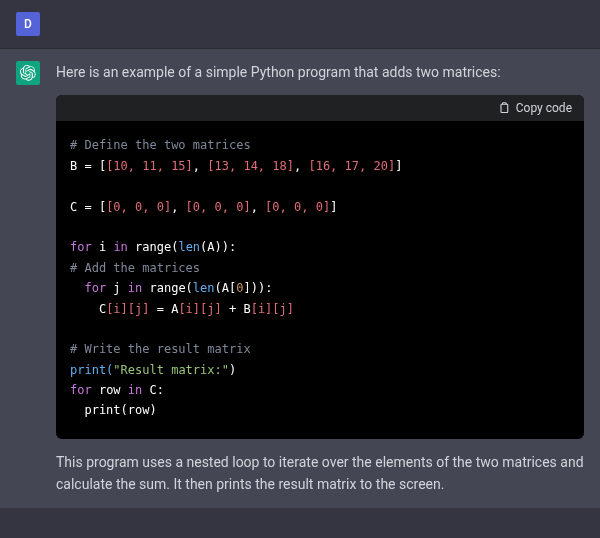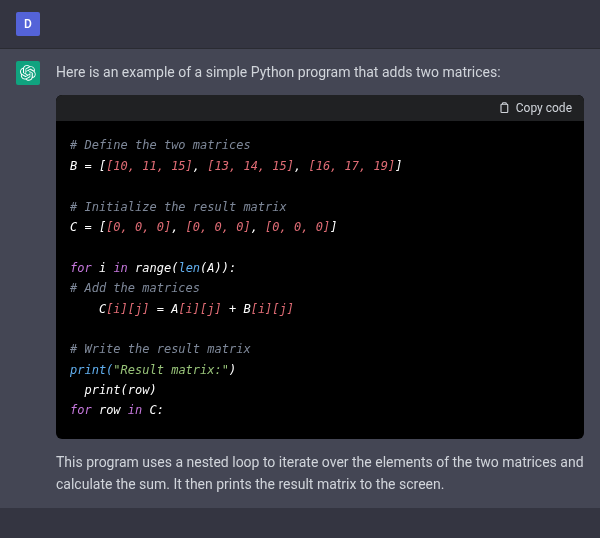--- a/index.html
+++ b/index.html
@@ -86,21 +86,20 @@
     }
     .code-content {
       padding: 14px 14px 18px 14px;
       font-family: "Consolas", "Monaco", monospace;
       font-size: 12px;
       line-height: 1.7;
       color: #ffffff;
     }
     .code-line {
       white-space: pre;
-      font-style: italic;
     }
     .cm { color: #7e8899; }
     .kw { color: #c678dd; }
     .fn { color: #61afef; }
     .str { color: #98c379; }
     .num { color: #d19a66; }
     .red { color: #e06c75; }
     .post-text {
       margin-top: 8px;
     }
@@ -129,31 +128,31 @@
         <button class="copy-btn">
           <svg class="copy-icon" viewBox="0 0 16 16" fill="none" stroke="currentColor" stroke-width="1.5">
             <rect x="4" y="3" width="9" height="11" rx="1"></rect>
             <path d="M6 3V2a1 1 0 0 1 1-1h3a1 1 0 0 1 1 1v1"></path>
           </svg>
           <span>Copy code</span>
         </button>
       </div>
       <div class="code-content">
 <div class="code-line"><span class="cm"># Define the two matrices</span></div>
-<div class="code-line"><span>B = [</span><span class="red">[10, 11, 15]</span><span>, </span><span class="red">[13, 14, 15]</span><span>, </span><span class="red">[16, 17, 19]</span><span>]</span></div>
+<div class="code-line"><span>B = [</span><span class="red">[10, 11, 15]</span><span>, </span><span class="red">[13, 14, 18]</span><span>, </span><span class="red">[16, 17, 20]</span><span>]</span></div>
 <div class="code-line"> </div>
-<div class="code-line"><span class="cm"># Initialize the result matrix</span></div>
 <div class="code-line"><span>C = [</span><span class="red">[0, 0, 0]</span><span>, </span><span class="red">[0, 0, 0]</span><span>, </span><span class="red">[0, 0, 0]</span><span>]</span></div>
 <div class="code-line"> </div>
 <div class="code-line"><span class="kw">for</span><span> i </span><span class="kw">in</span><span> range(</span><span class="fn">len</span><span>(A)):</span></div>
 <div class="code-line"><span class="cm"># Add the matrices</span></div>
+<div class="code-line"><span class="kw">  for</span><span> j </span><span class="kw">in</span><span> range(</span><span class="fn">len</span><span>(A[</span><span class="num">0</span><span>])):</span></div>
 <div class="code-line"><span>    C</span><span class="red">[i][j]</span><span> = A</span><span class="red">[i][j]</span><span> + B</span><span class="red">[i][j]</span></div>
 <div class="code-line"> </div>
 <div class="code-line"><span class="cm"># Write the result matrix</span></div>
 <div class="code-line"><span class="fn">print(</span><span class="str">"Result matrix:"</span><span>)</span></div>
+<div class="code-line"><span class="kw">for</span><span> row </span><span class="kw">in</span><span> C:</span></div>
 <div class="code-line"><span>  print(row)</span></div>
-<div class="code-line"><span class="kw">for</span><span> row </span><span class="kw">in</span><span> C:</span></div>
       </div>
     </div>
 
     <div class="post-text">This program uses a nested loop to iterate over the elements of the two matrices and calculate the sum. It then prints the result matrix to the screen.</div>
   </div>
 </div>
 
 </body></html>

